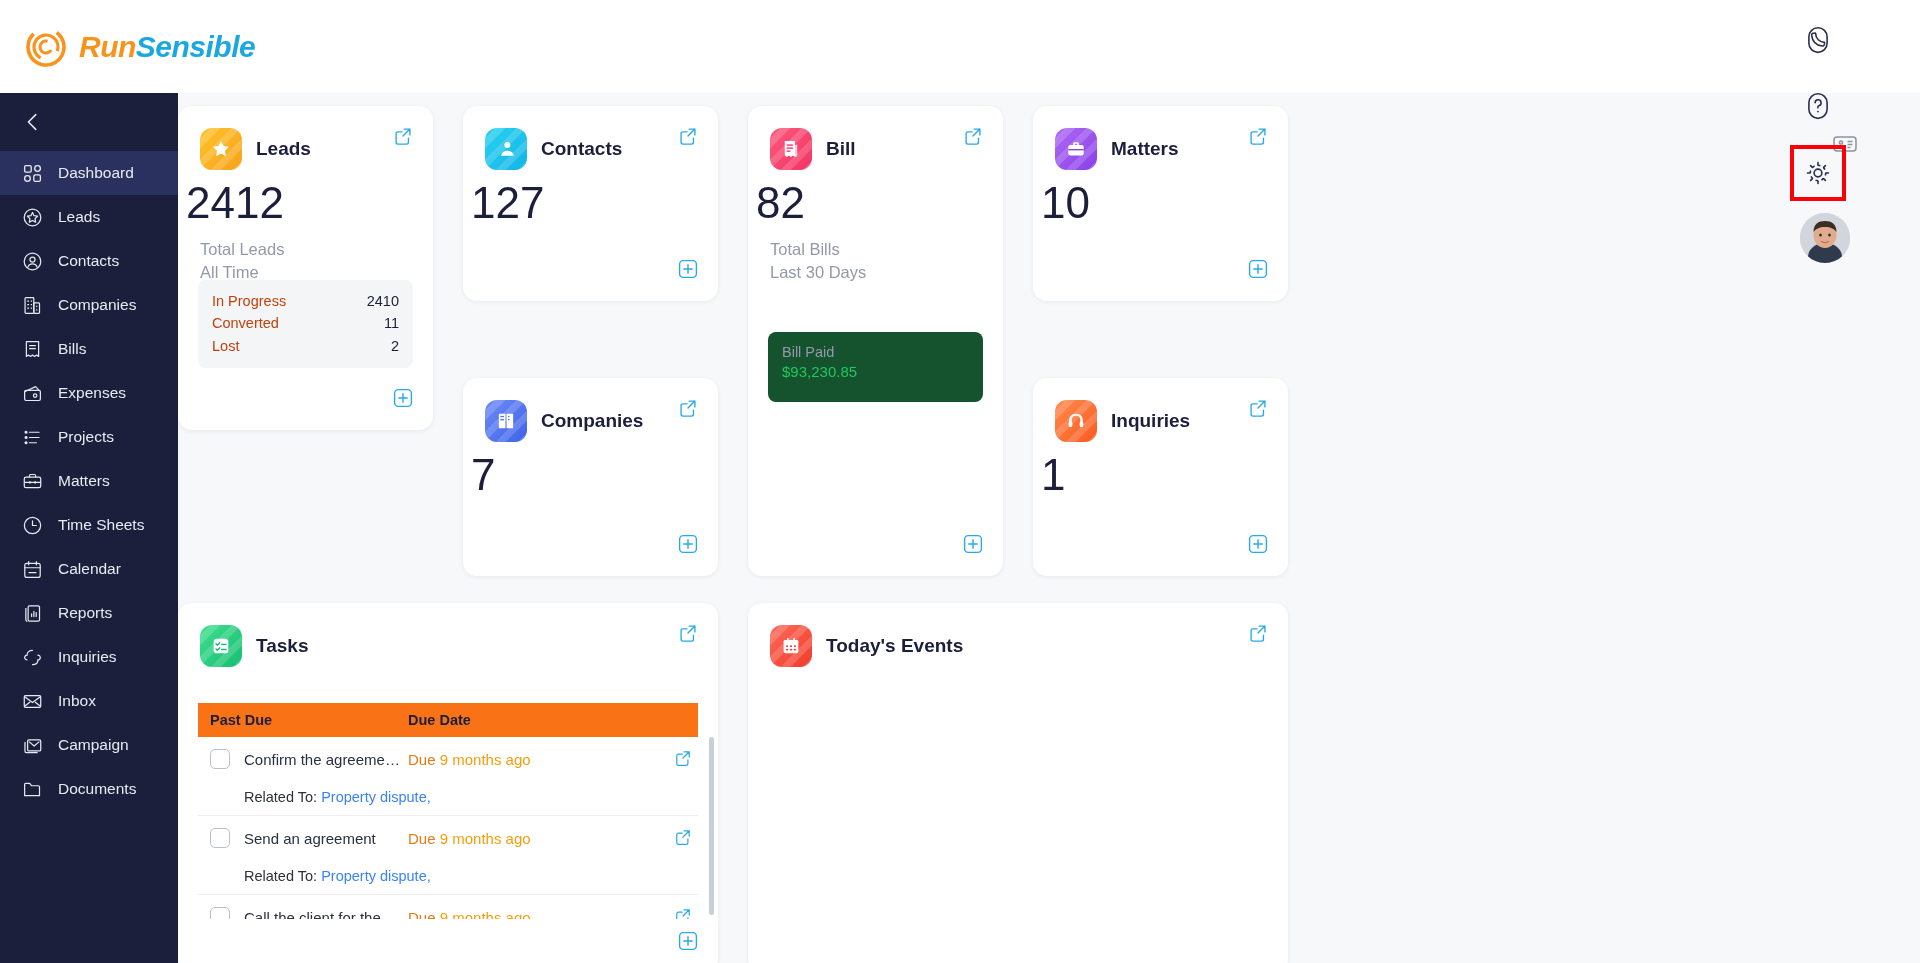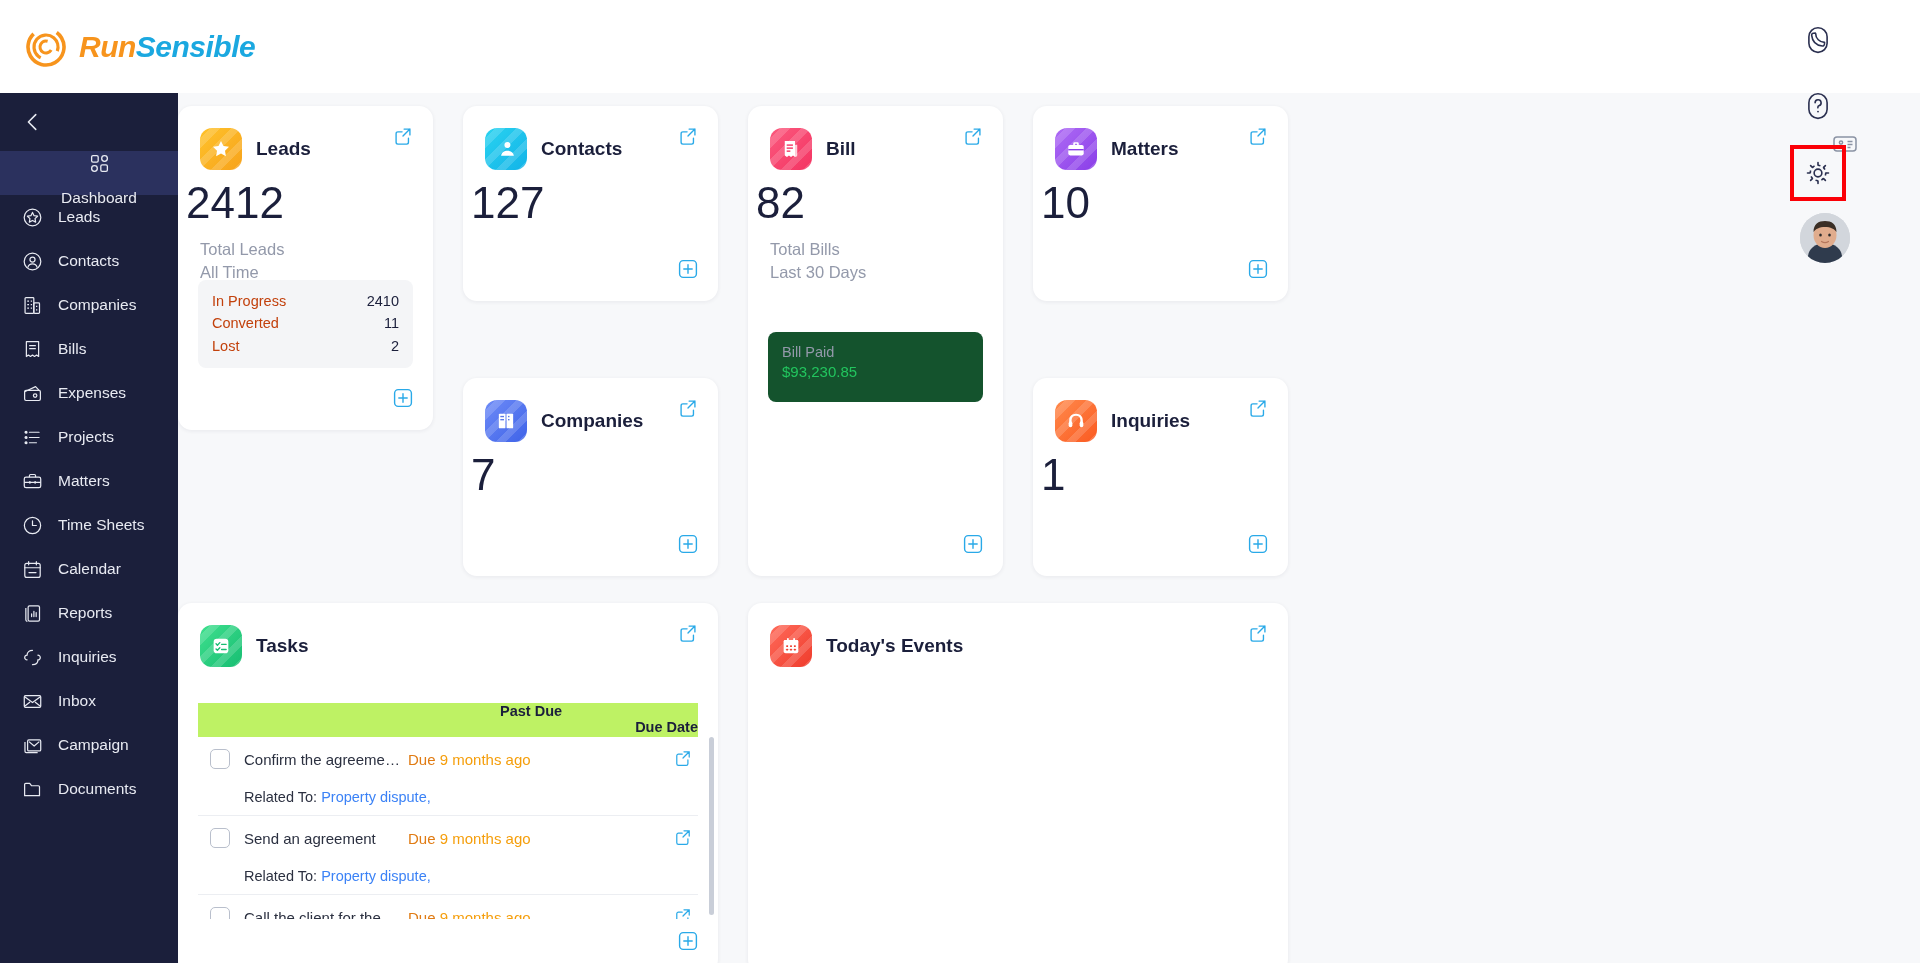--- a/index.html
+++ b/index.html
@@ -55,21 +55,21 @@
     z-index: 20;
   }
   .collapse-btn {
     height: 58px; display: flex; align-items: center; padding-left: 22px; cursor: pointer;
   }
   .nav-item {
     height: 44px; display: flex; align-items: center;
     padding-left: 20px; gap: 14px; cursor: pointer;
     color: #e8eaf2; font-size: 15.5px;
   }
-  .nav-item.active { background: #2b315e; flex-direction: column; }
+  .nav-item.active { background: #2b315e; }
   .nav-item .ico { width: 24px; height: 24px; display: flex; align-items: center; justify-content: center; flex: 0 0 24px; }
 
   
   .main { position: absolute; top: 93px; left: 178px; width: 1742px; height: 870px; background: #f7f8fa; }
   .card {
     position: absolute; background: #ffffff; border-radius: 14px;
     box-shadow: 0 1px 4px rgba(22,30,60,.07);
   }
   .card-head { display: flex; align-items: center; padding: 22px 0 0 22px; }
   .app-icon {
@@ -96,22 +96,22 @@
   .bill-box {
     position: absolute; left: 20px; right: 20px; bottom: 62px;
     background: #14532d; border-radius: 8px; padding: 12px 14px 14px 14px;
   }
   .bill-box .k { color: #9399aa; font-size: 14.5px; }
   .bill-box .v { color: #22c55e; font-size: 15px; margin-top: 3px; }
 
   
   .tasks-head-row {
     position: absolute; left: 20px; right: 20px; top: 100px;
-    background: #bef264; height: 34px; display: flex; align-items: flex-end;
-    font-size: 14.5px; font-weight: bold; color: #1b1f3b; flex-direction: column;
+    background: #f97316; height: 34px; display: flex; align-items: center;
+    font-size: 14.5px; font-weight: bold; color: #1b1f3b;
   }
   .tasks-head-row .c1 { width: 210px; padding-left: 12px; }
   .task-rows { position: absolute; left: 20px; right: 20px; top: 134px; bottom: 54px; overflow: hidden; }
   .task-row { position: relative; border-bottom: 1px solid #eceef2; padding: 12px 0 10px 0; }
   .task-line1 { display: flex; align-items: center; }
   .checkbox {
     width: 20px; height: 20px; border: 1.4px solid #b9bfcc; border-radius: 5px;
     margin: 0 14px 0 12px; flex: 0 0 20px; cursor: pointer; background: #fff;
   }
   .task-title { font-size: 15px; color: #2b3040; width: 164px; white-space: nowrap; overflow: hidden; }

